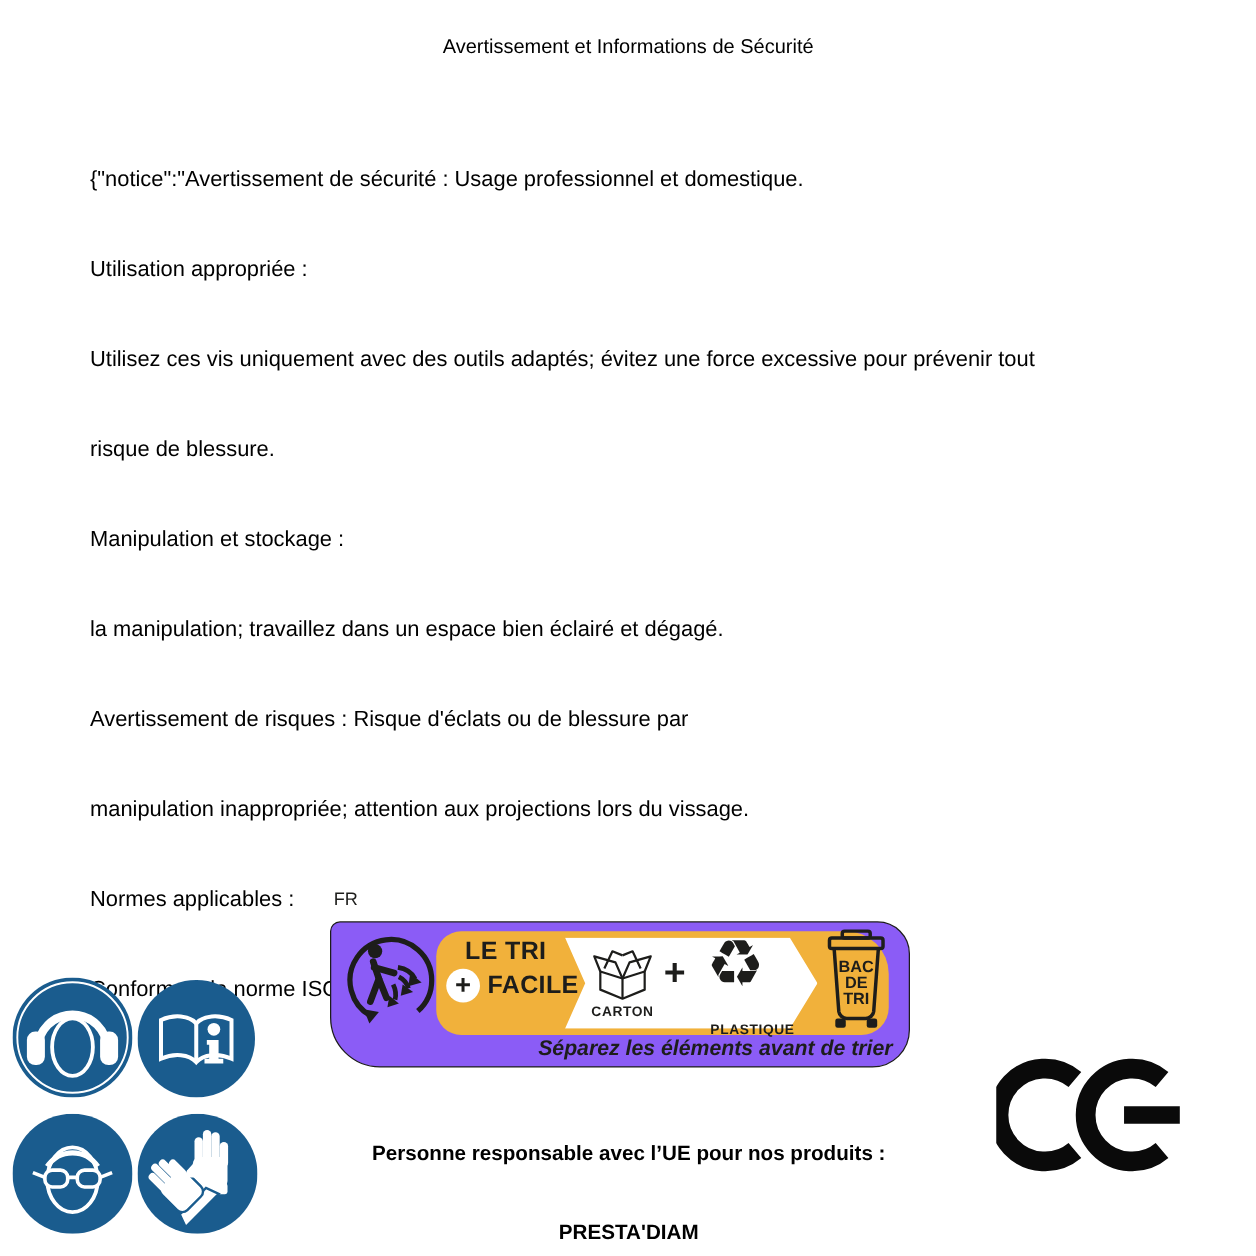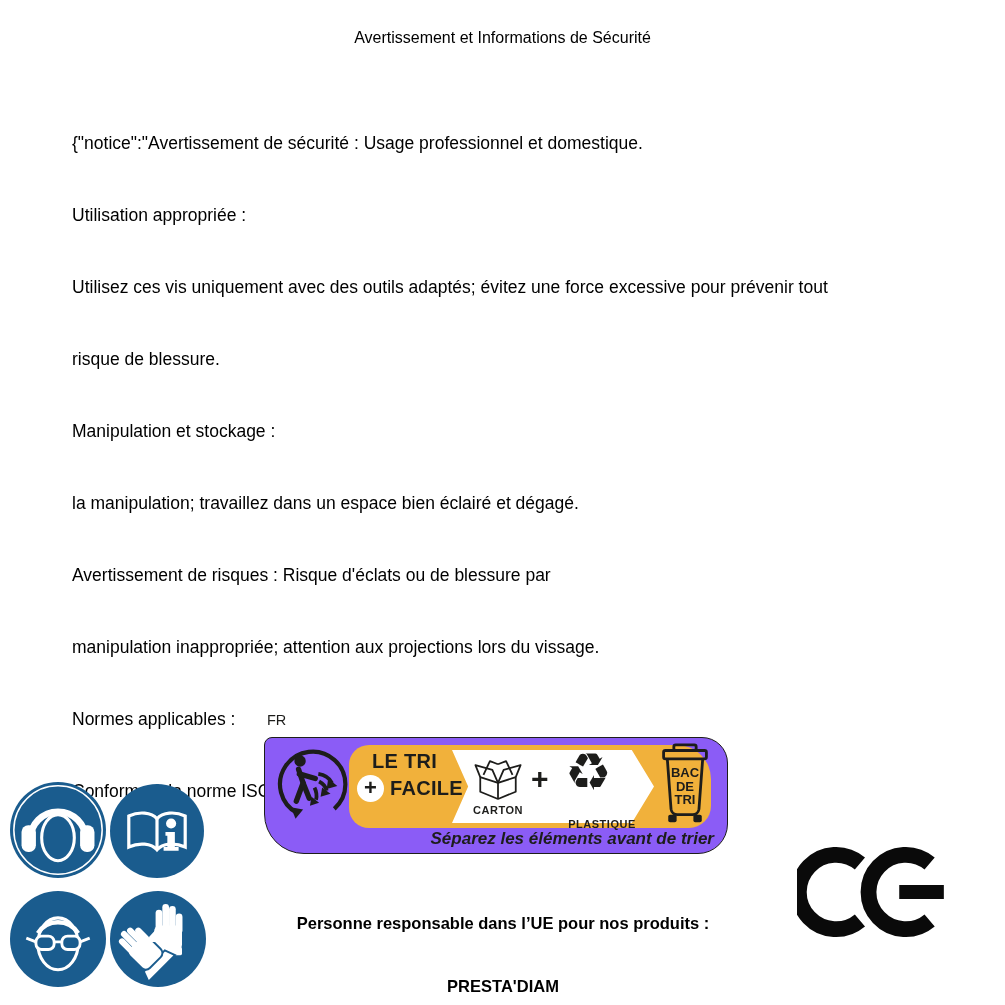--- a/index.html
+++ b/index.html
@@ -208,21 +208,21 @@
         <text x="29" y="51">DE</text>
         <text x="29" y="65">TRI</text>
       </g>
     </svg>
   </div>
 
   <div class="sort-note">Séparez les éléments avant de trier</div>
 </div>
 
 <div class="responsible">
-  <div>Personne responsable dans l’UE pour nos produits :</div>
+  <div>Personne responsable avec l’UE pour nos produits :</div>
   <div>PRESTA'DIAM</div>
   
   
   
 </div>
 
 <div class="ce">
   <svg viewBox="0 0 170 100" width="100%" height="100%">
     <g fill="none" stroke="#0a0a0a" stroke-width="17">
       <path d="M67.7,19.4 A40,40 0 1 0 67.7,80.6"></path>

